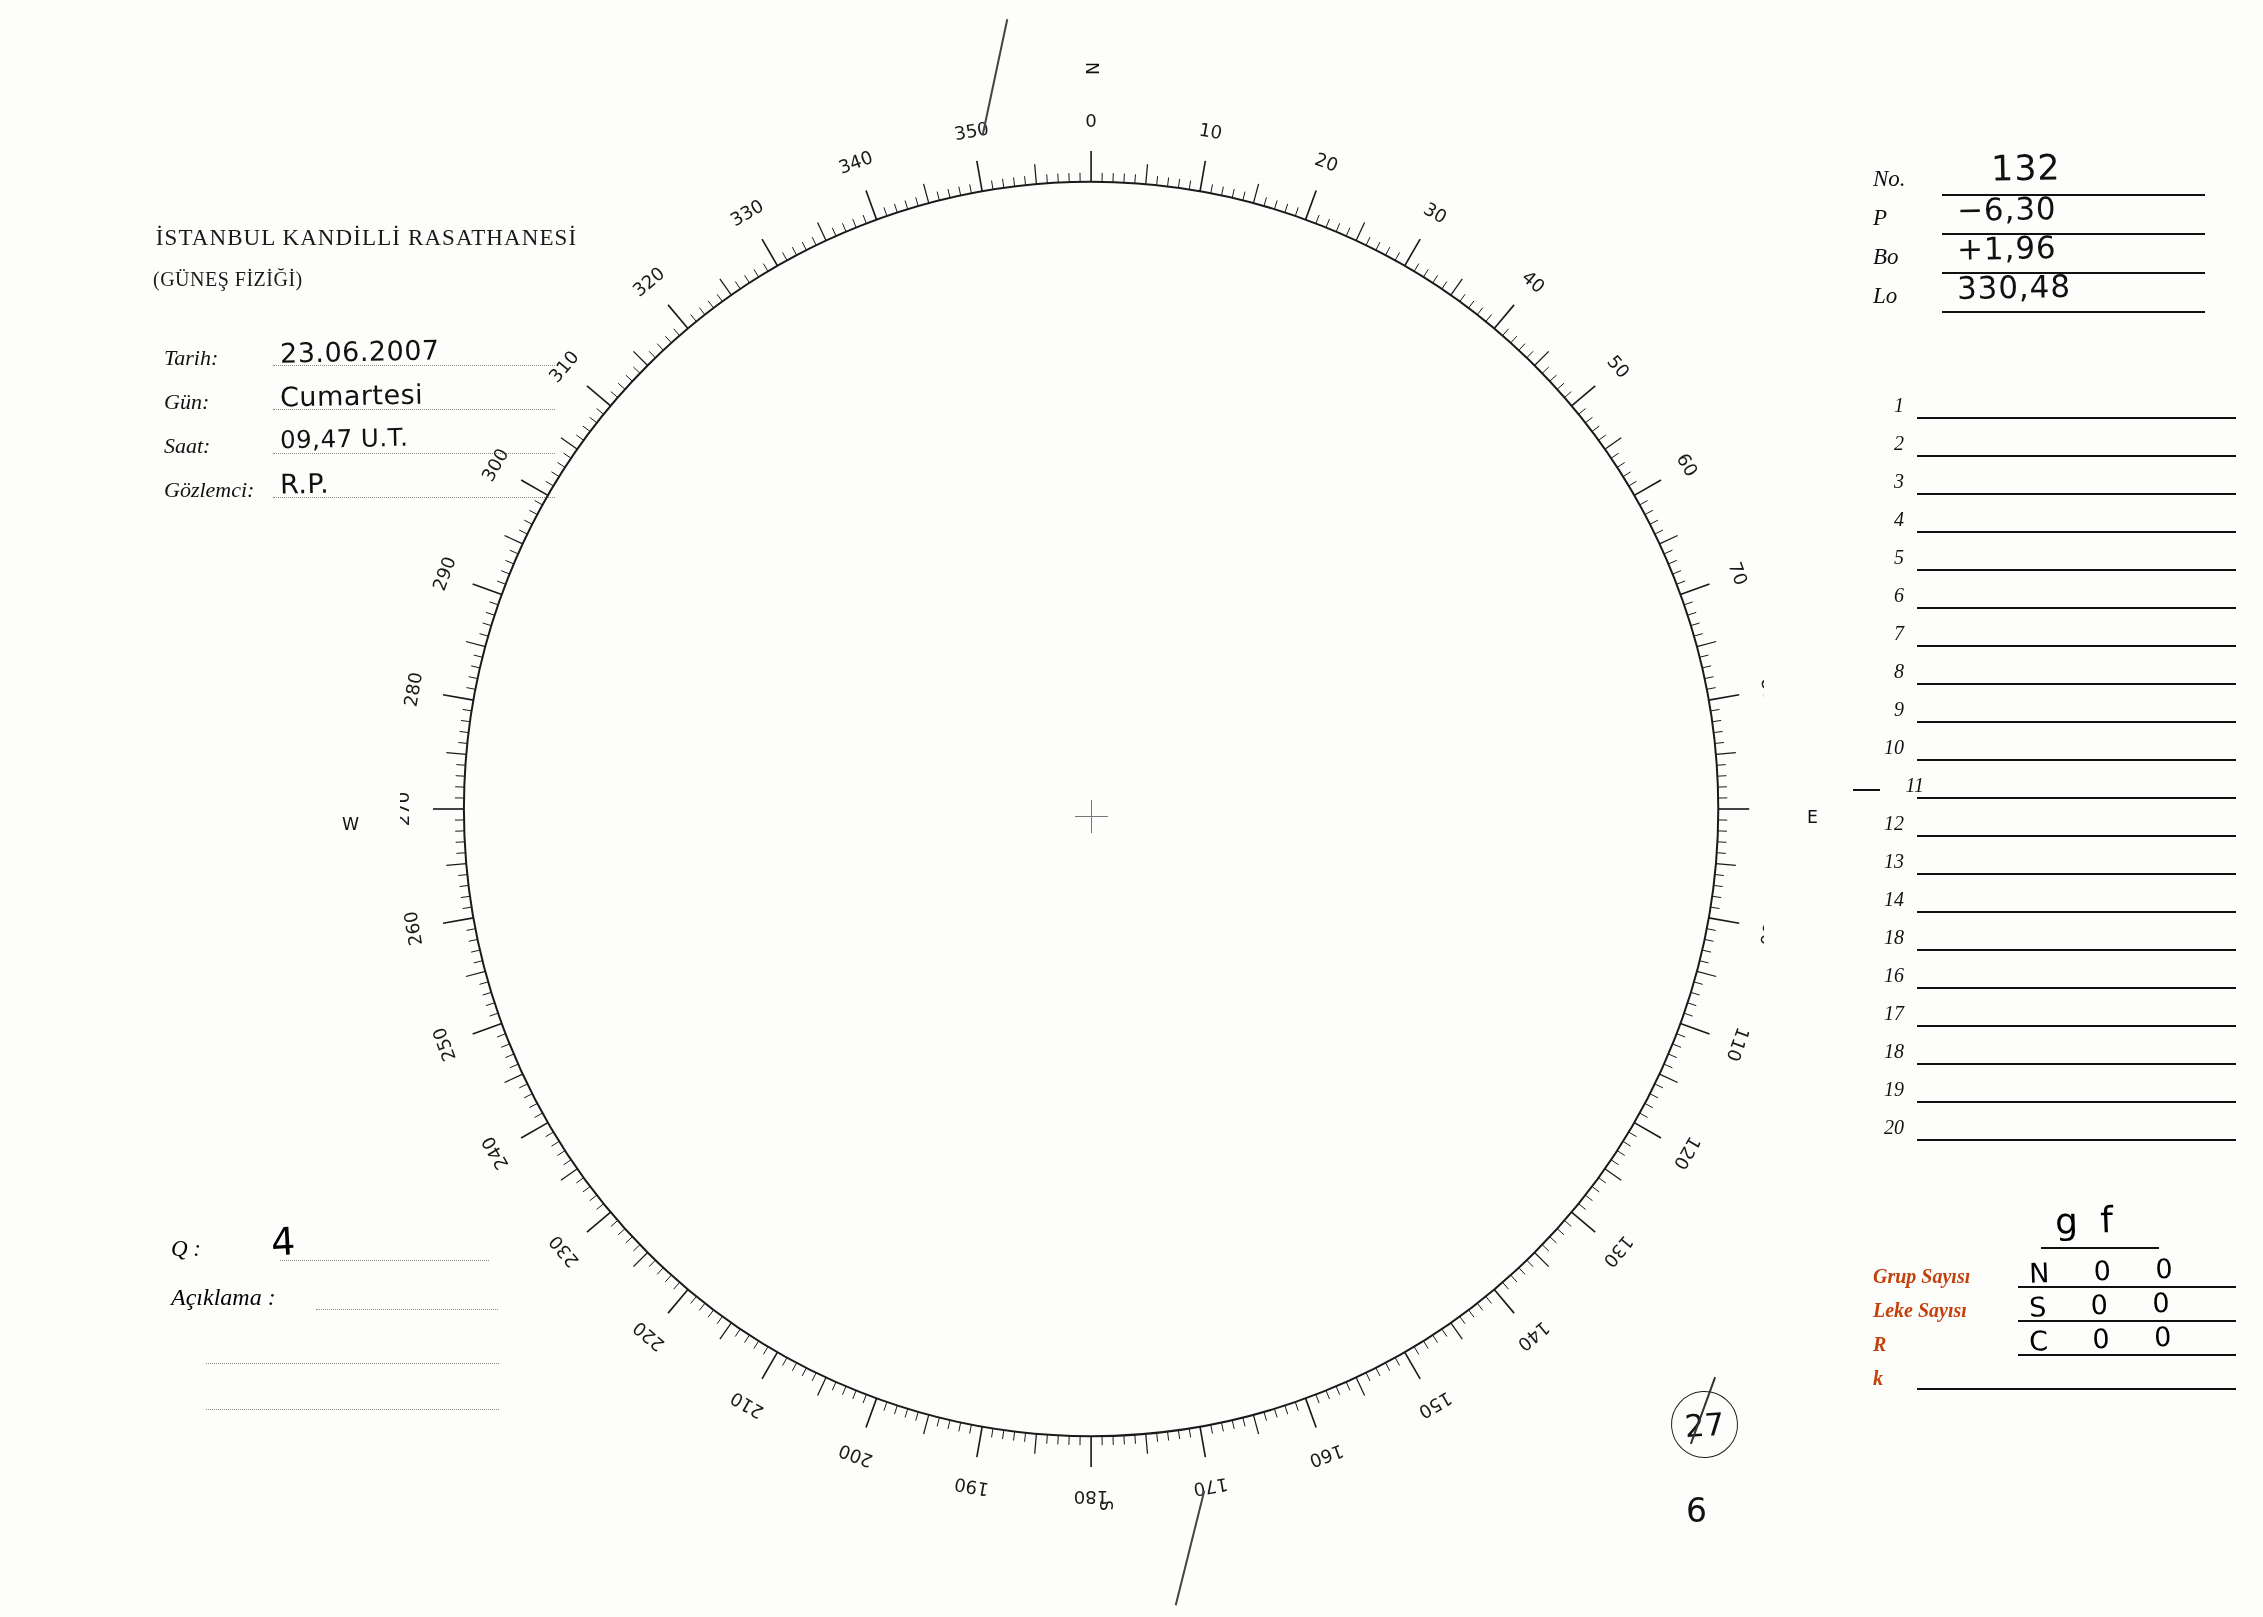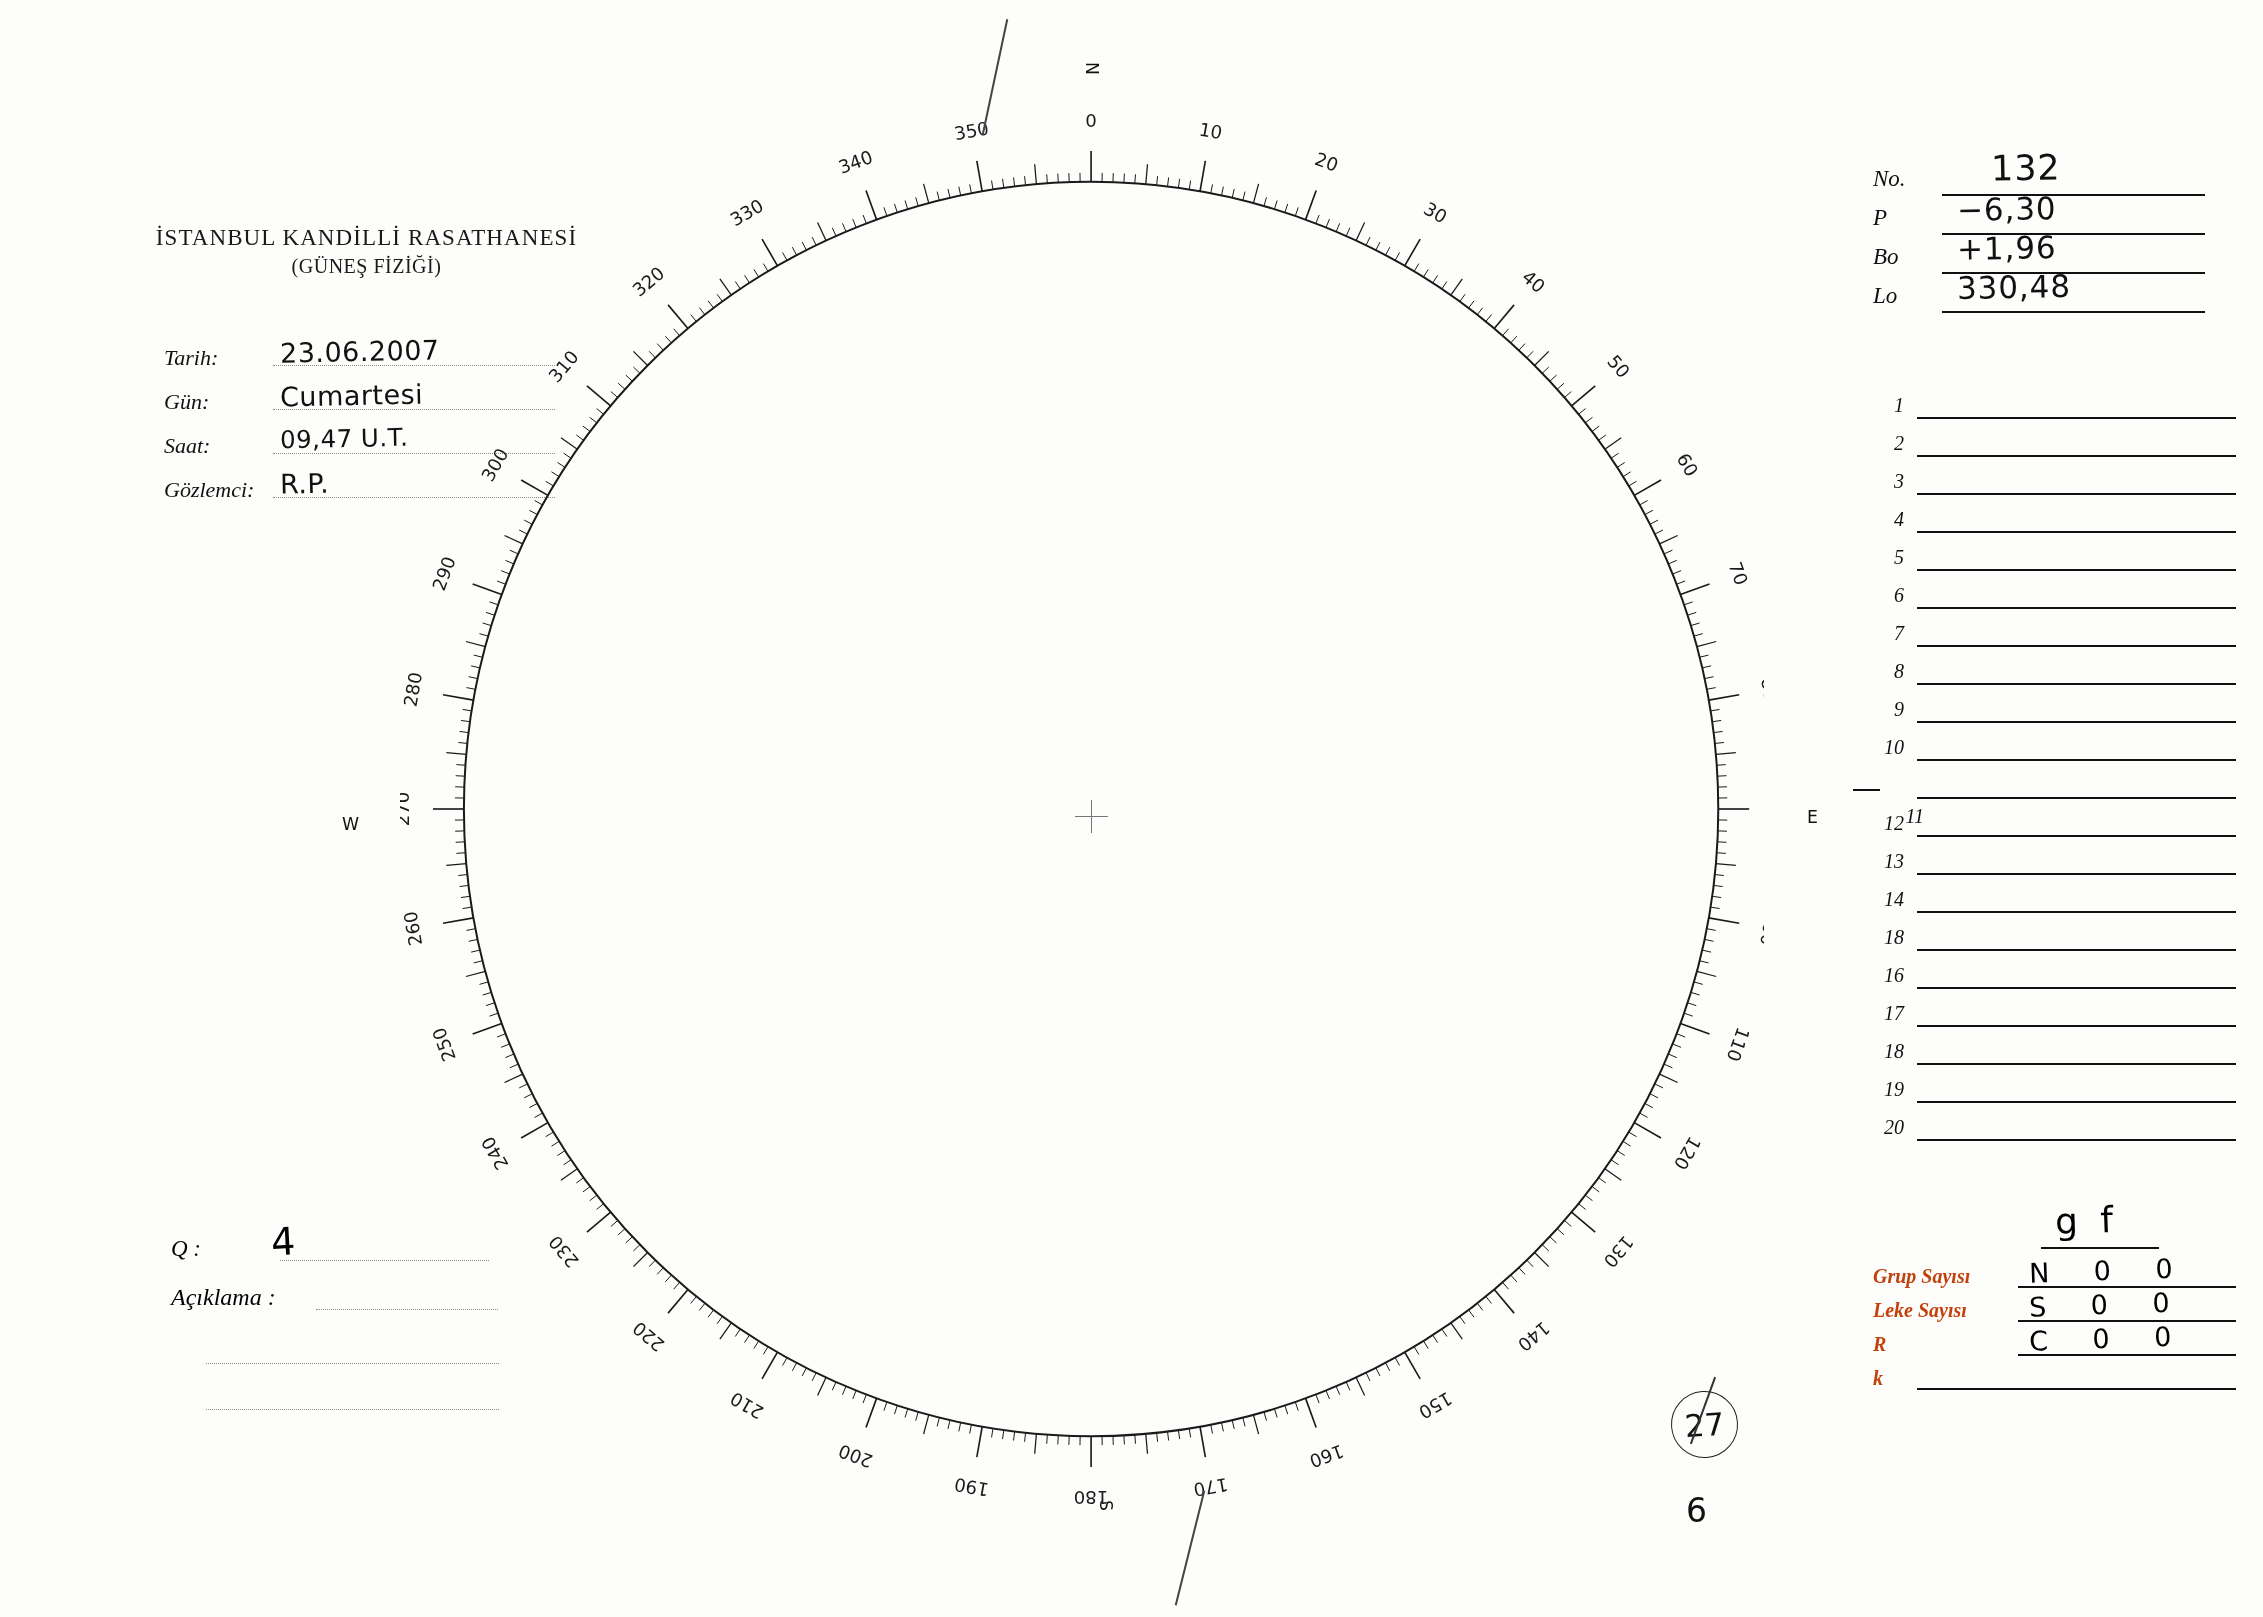--- a/index.html
+++ b/index.html
@@ -11,22 +11,22 @@
   .sheet{position:absolute;inset:0;}
 
   
   .org-title{
     position:absolute;left:153px;top:225px;width:427px;
     text-align:center;
     font-family:"Liberation Serif", serif;
     font-size:23px;letter-spacing:1.1px;color:#1a1a1a;
   }
   .org-sub{
-    position:absolute;left:153px;top:255px;width:427px;
-    text-align:center;font-size:20px;letter-spacing:0.5px;color:#1a1a1a;
+    position:absolute;left:153px;top:268px;width:427px;
+    text-align:left;font-size:20px;letter-spacing:0.5px;color:#1a1a1a;
   }
 
   .field-rows{position:absolute;left:151px;top:341px;width:391px;margin-left:13px;}
   .frow{position:relative;height:44px;}
   .flabel{
     position:absolute;left:0;top:3.6px;
     font-style:italic;font-size:22px;color:#111;
   }
   .fdots{
     position:absolute;left:109px;right:0;top:23.6px;
@@ -62,21 +62,21 @@
     font-family:"DejaVu Sans",sans-serif;font-size:31px;color:#111;
     transform:rotate(-1deg);letter-spacing:0.9px;white-space:nowrap;
   }
   .rp-val.no{left:118px;top:-11px;font-size:35px;}
 
   
   .lines{position:absolute;left:1873px;top:386px;width:336px;}
   .lrow{position:relative;height:38px;}
   .lnum{position:absolute;left:0;top:8.2px;font-size:20px;font-style:italic;color:#111;width:31px;text-align:right;}
   .lline{position:absolute;left:44px;right:-27px;top:31px;border-bottom:2.3px solid #111;}
-  .lrow.mark11 .lnum{left:20px;margin-top:31px;}
+  .lrow.mark11 .lnum{left:20px;}
   .lrow.mark11 .tick{position:absolute;left:-20px;top:23px;width:27px;border-bottom:2.3px solid #111;}
 
   
   .gf{
     position:absolute;left:2055px;top:1200px;
     font-family:"DejaVu Sans",sans-serif;font-size:36px;
     letter-spacing:5.5px;transform:rotate(-2deg);
   }
   .gf-underline{position:absolute;left:2041px;top:1247px;width:118px;border-bottom:2.3px solid #111;}
 

